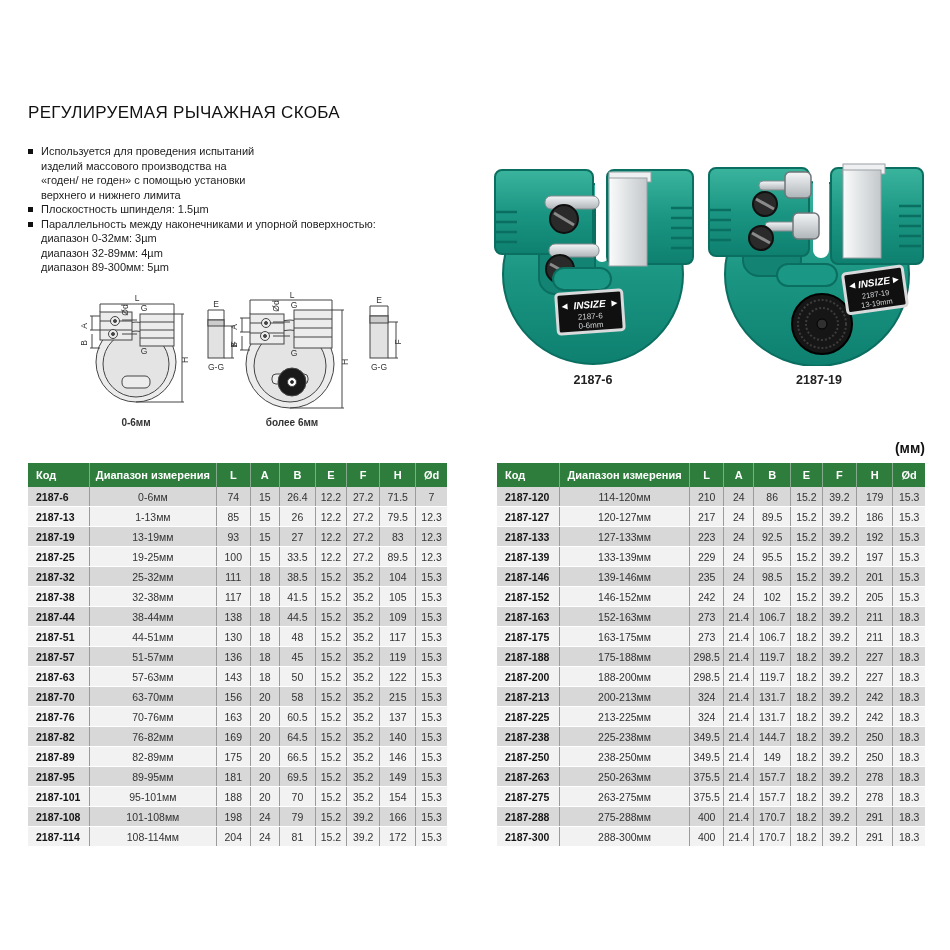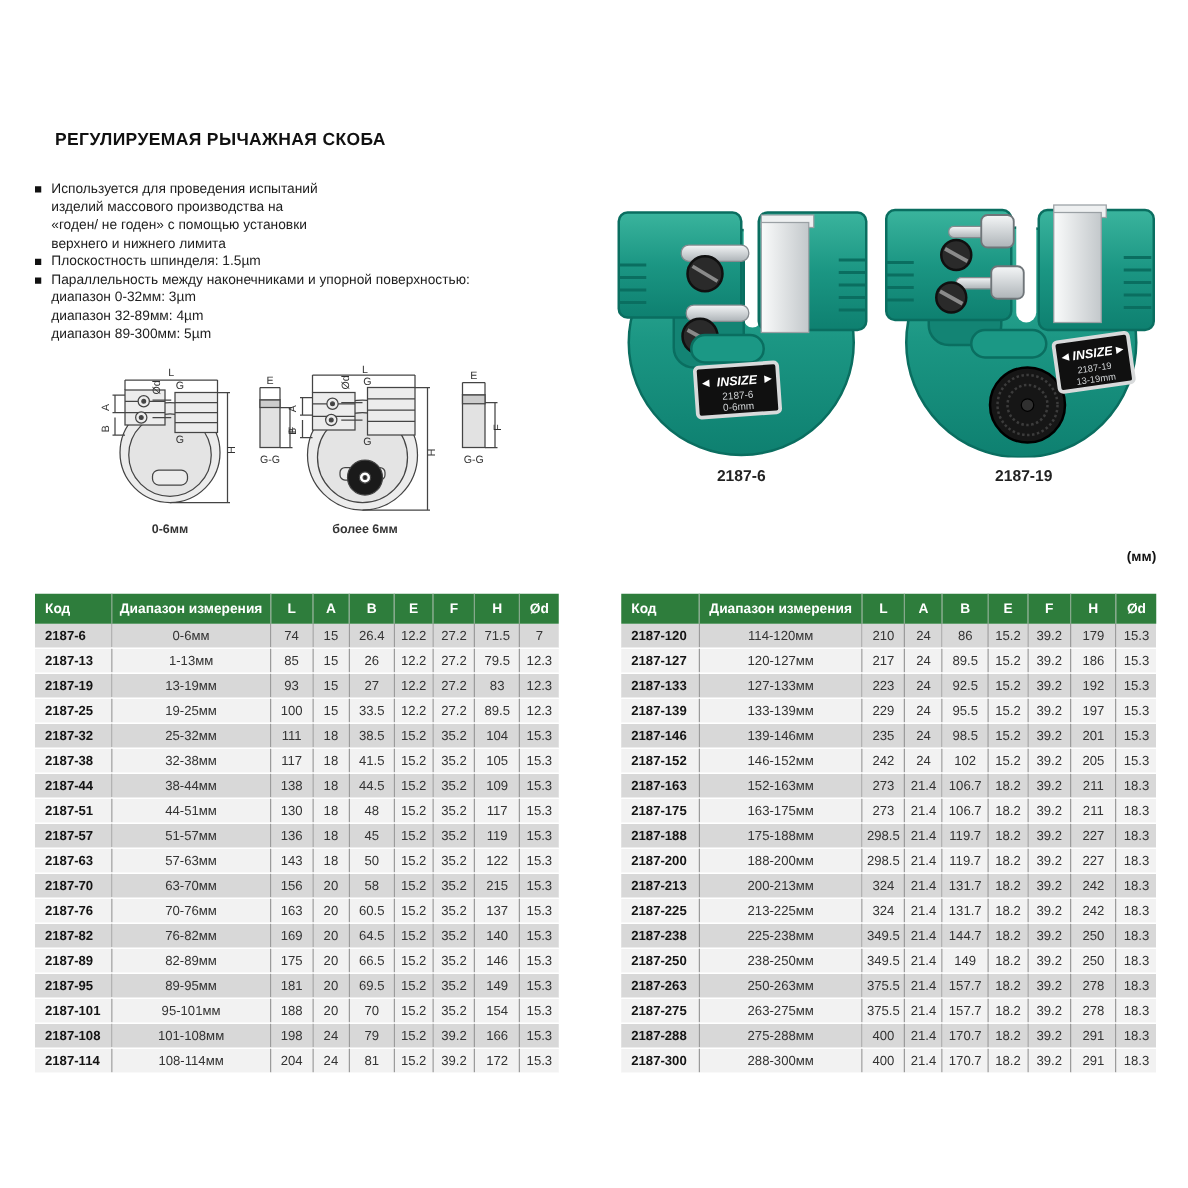--- a/index.html
+++ b/index.html
@@ -1,39 +1,39 @@
 <!DOCTYPE html>
 <html><head>
 <meta charset="utf-8">
 <style>
   html,body{margin:0;padding:0;background:#fff;}
   #page{position:relative;width:950px;height:950px;background:#ffffff;
         font-family:"Liberation Sans",sans-serif;color:#222;overflow:hidden;}
   .abs{position:absolute;}
   
-  #title{left:44px;top:103px;font-size:14px;font-weight:bold;color:#111;letter-spacing:.3px;}
+  #title{left:28px;top:103px;font-size:17px;font-weight:normal;color:#111;letter-spacing:.3px;}
   
   #features{left:28px;top:144px;width:430px;font-size:11px;line-height:14.5px;color:#1d1d1d;}
   .bullet{display:flex;margin:0;}
   .sq{width:5px;height:5px;background:#111;margin:5px 8px 0 0;flex:0 0 5px;}
   .lines span{display:block;}
   
   .product{text-align:center;}
   .caption{font-size:12.5px;font-weight:bold;color:#222;margin-top:3px;}
   
   #drawings text{font-family:"Liberation Sans",sans-serif;fill:#333;}
   .dimtxt{font-size:8.5px;}
   .drawcap{font-size:10px;font-weight:bold;}
   svg .lbl{font-family:"Liberation Sans",sans-serif;}
   
-  #units{left:497px;top:440px;width:428px;text-align:right;font-size:11px;font-weight:bold;color:#111;}
+  #units{left:497px;top:440px;width:428px;text-align:right;font-size:14px;font-weight:bold;color:#111;}
   
   .tblwrap{top:463px;}
   table{border-collapse:collapse;table-layout:fixed;width:100%;
-        font-family:"Liberation Sans",sans-serif;font-size:10.5px;margin-top:12px;}
+        font-family:"Liberation Sans",sans-serif;font-size:10.5px;}
   thead th{background:#2e7d3c;color:#fff;font-size:11px;font-weight:bold;height:24px;
            border-left:1px solid #86a98c;padding:0;}
   thead th:first-child{border-left:none;text-align:left;padding-left:8px;}
   tbody td{height:19px;padding:0;text-align:center;color:#333;border-left:1px solid #9b9b9b;
            border-bottom:1px solid #ffffff;white-space:nowrap;overflow:hidden;}
   tbody td:first-child{border-left:none;text-align:left;padding-left:8px;font-weight:bold;color:#141414;}
   tbody tr:nth-child(odd) td{background:#d8d8d8;}
   tbody tr:nth-child(even) td{background:#f2f2f2;}
   table{border-bottom:1px solid #b5b5b5;}
   col.c0{width:14.6%;} col.c1{width:30.4%;} col.c2{width:8%;} col.c3{width:7%;}

